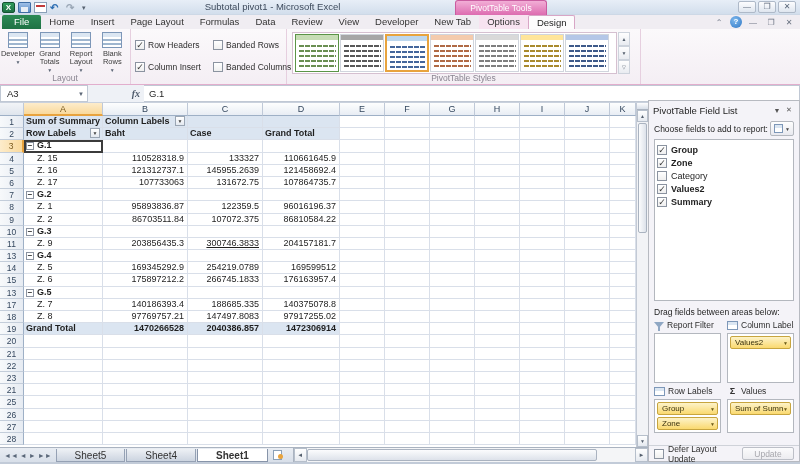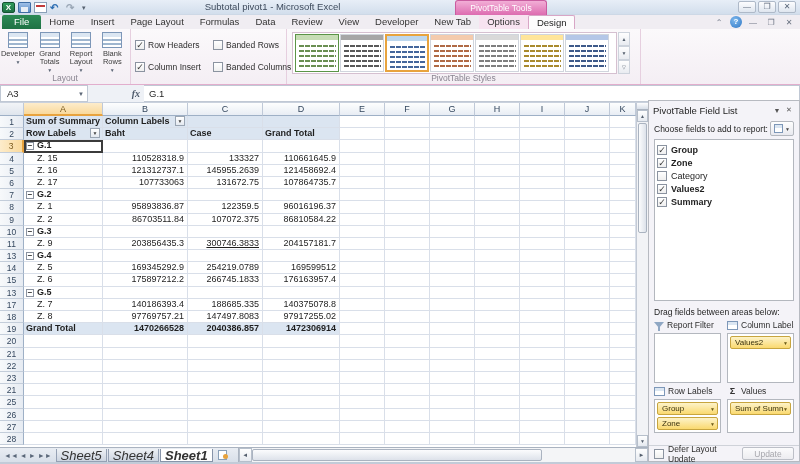--- a/index.html
+++ b/index.html
@@ -134,21 +134,21 @@
   .icon-sigma { font-size:9px; font-weight:bold; color:#333; width:11px; text-align:center; flex:0 0 auto; }
   .icon-funnel { width:0; height:0; border-left:5px solid transparent; border-right:5px solid transparent; border-top:6px solid #8fa7c4; position:relative; flex:0 0 auto; }
   .icon-funnel:after { content:""; position:absolute; left:-1px; top:-1px; width:2px; height:6px; background:#8fa7c4; }
   #fl-bottom { margin-top:auto; border-top:1px solid #cfd2d9; height:16px; display:flex; align-items:center; padding:0 5px; gap:4px; }
   #fl-bottom .t { flex:1; font-size:8.5px; color:#2e2e2e; }
   #btn-update { width:52px; height:13px; border:1px solid #bcbfc7; border-radius:2px; background:linear-gradient(#fbfbfc,#ececf0); color:#a7a7ad; font-size:8.5px; text-align:center; line-height:12px; }
 
   
   #bottombar { position:absolute; left:0; top:447px; width:648px; height:15px; background:linear-gradient(#e9edf3,#d8dfe9); border-top:1px solid #aab3c0; display:flex; align-items:stretch; }
   #tab-nav { display:flex; align-items:center; gap:2px; padding:0 4px; color:#5a6779; font-size:7px; }
-  .sheet-tab { padding:0 4px; line-height:13px; font-size:13px; color:#333; background:linear-gradient(#eef1f5,#ccd4e0); border:1px solid #95a1b4; border-top:none; margin-right:1px;font-style:italic; }
+  .sheet-tab { padding:0 18px; line-height:13px; font-size:10px; color:#333; background:linear-gradient(#eef1f5,#ccd4e0); border:1px solid #95a1b4; border-top:none; margin-right:1px; }
   .sheet-tab.active { background:#fff; font-weight:bold; border-color:#8794a9; }
   #ins-sheet { width:18px; position:relative; }
   #ins-sheet .pg { position:absolute; left:4px; top:2px; width:9px; height:10px; background:#fff; border:1px solid #8aa0b8; }
   #ins-sheet .st { position:absolute; left:9px; top:6px; width:5px; height:5px; background:#e8a33d; border-radius:50%; }
   #hscroll { flex:1; margin-left:6px; display:flex; align-items:stretch; border-left:1px solid #aab3c0; background:#f4f5f7; }
   .hs-btn { width:13px; background:linear-gradient(#fefefe,#e6eaf0); border:1px solid #b6bfcb; text-align:center; font-size:6px; line-height:13px; color:#55606e; }
   .hs-thumb { width:290px; margin:1px 0; background:linear-gradient(#fbfcfd,#dde2ea); border:1px solid #aab3c0; border-radius:2px; }
   .hs-track { flex:1; }
   #strip { position:absolute; left:0; top:462px; width:800px; height:2px; background:#c2cbd8; }
 </style>

